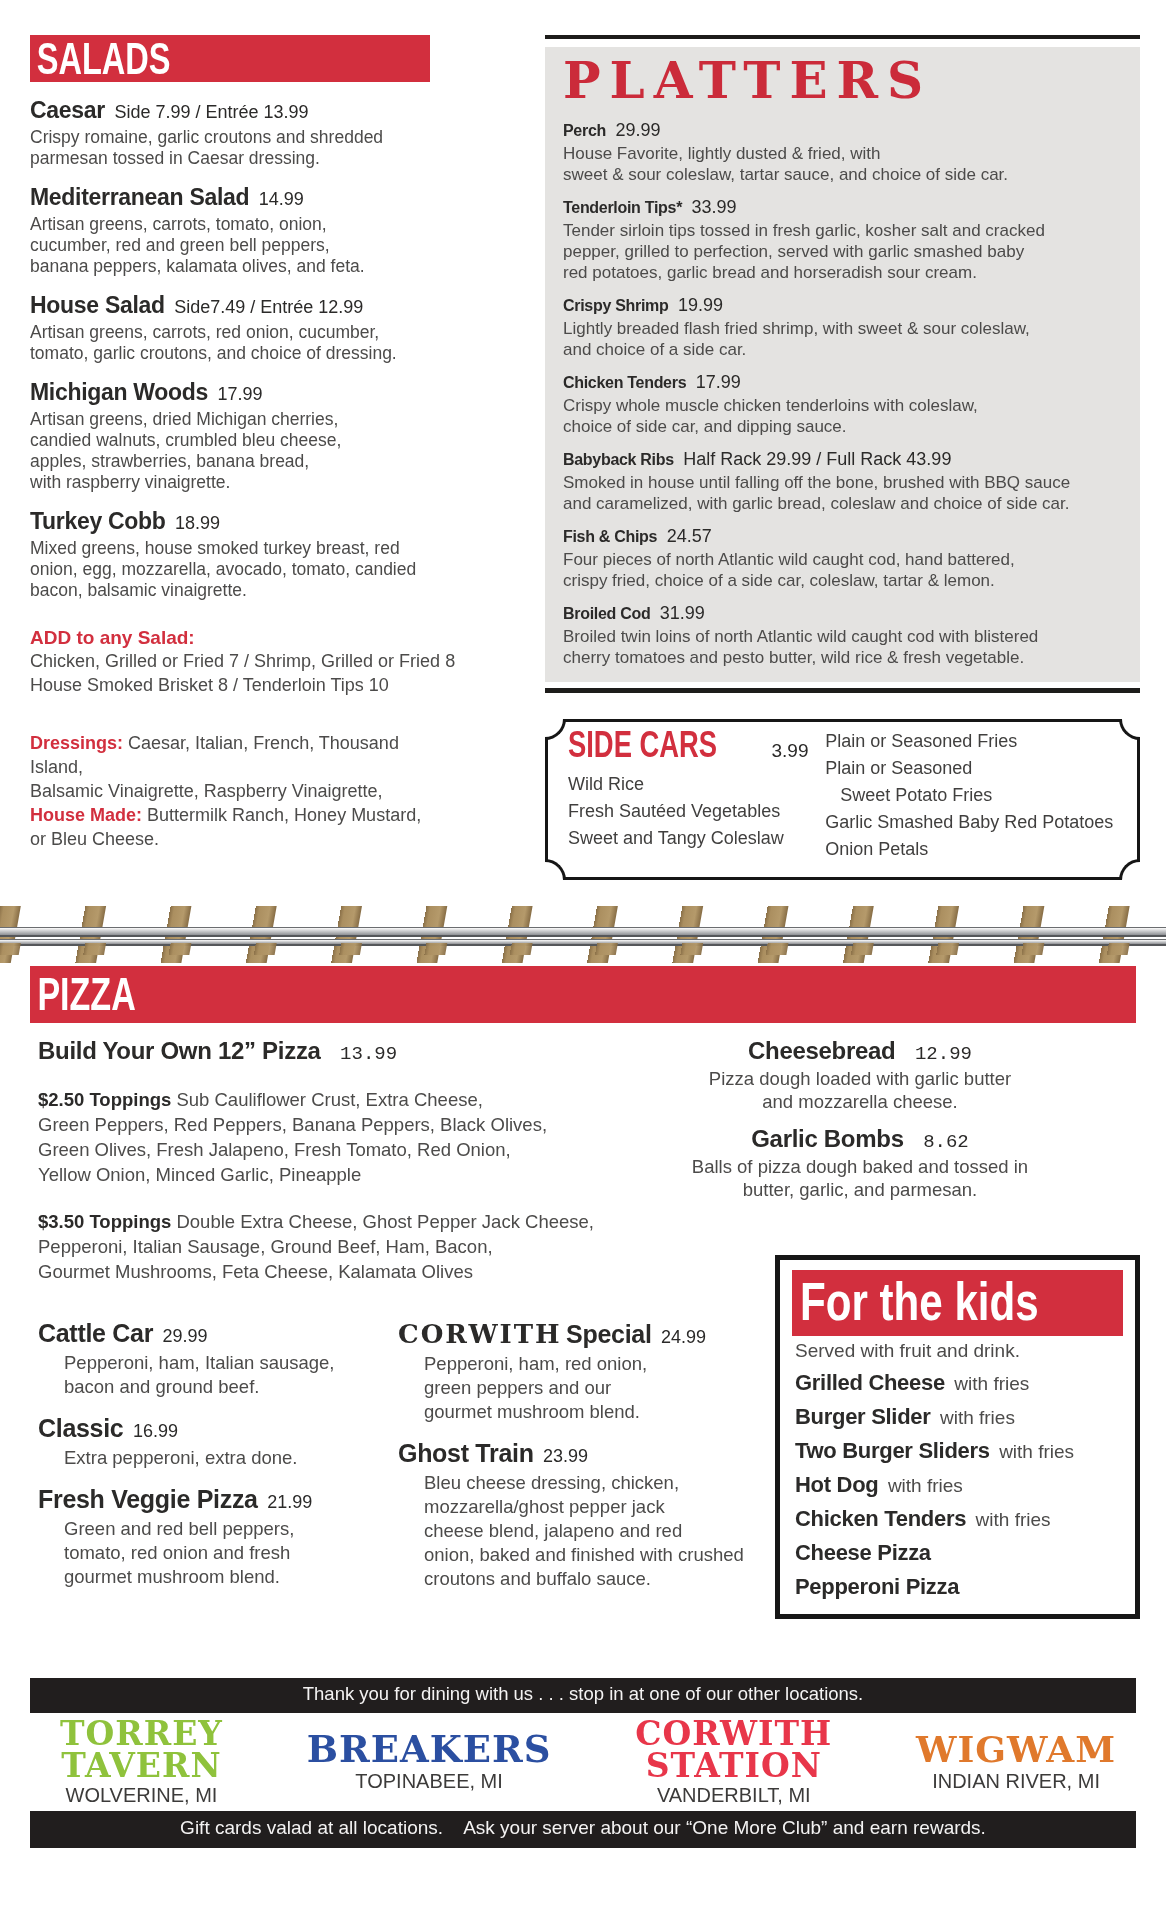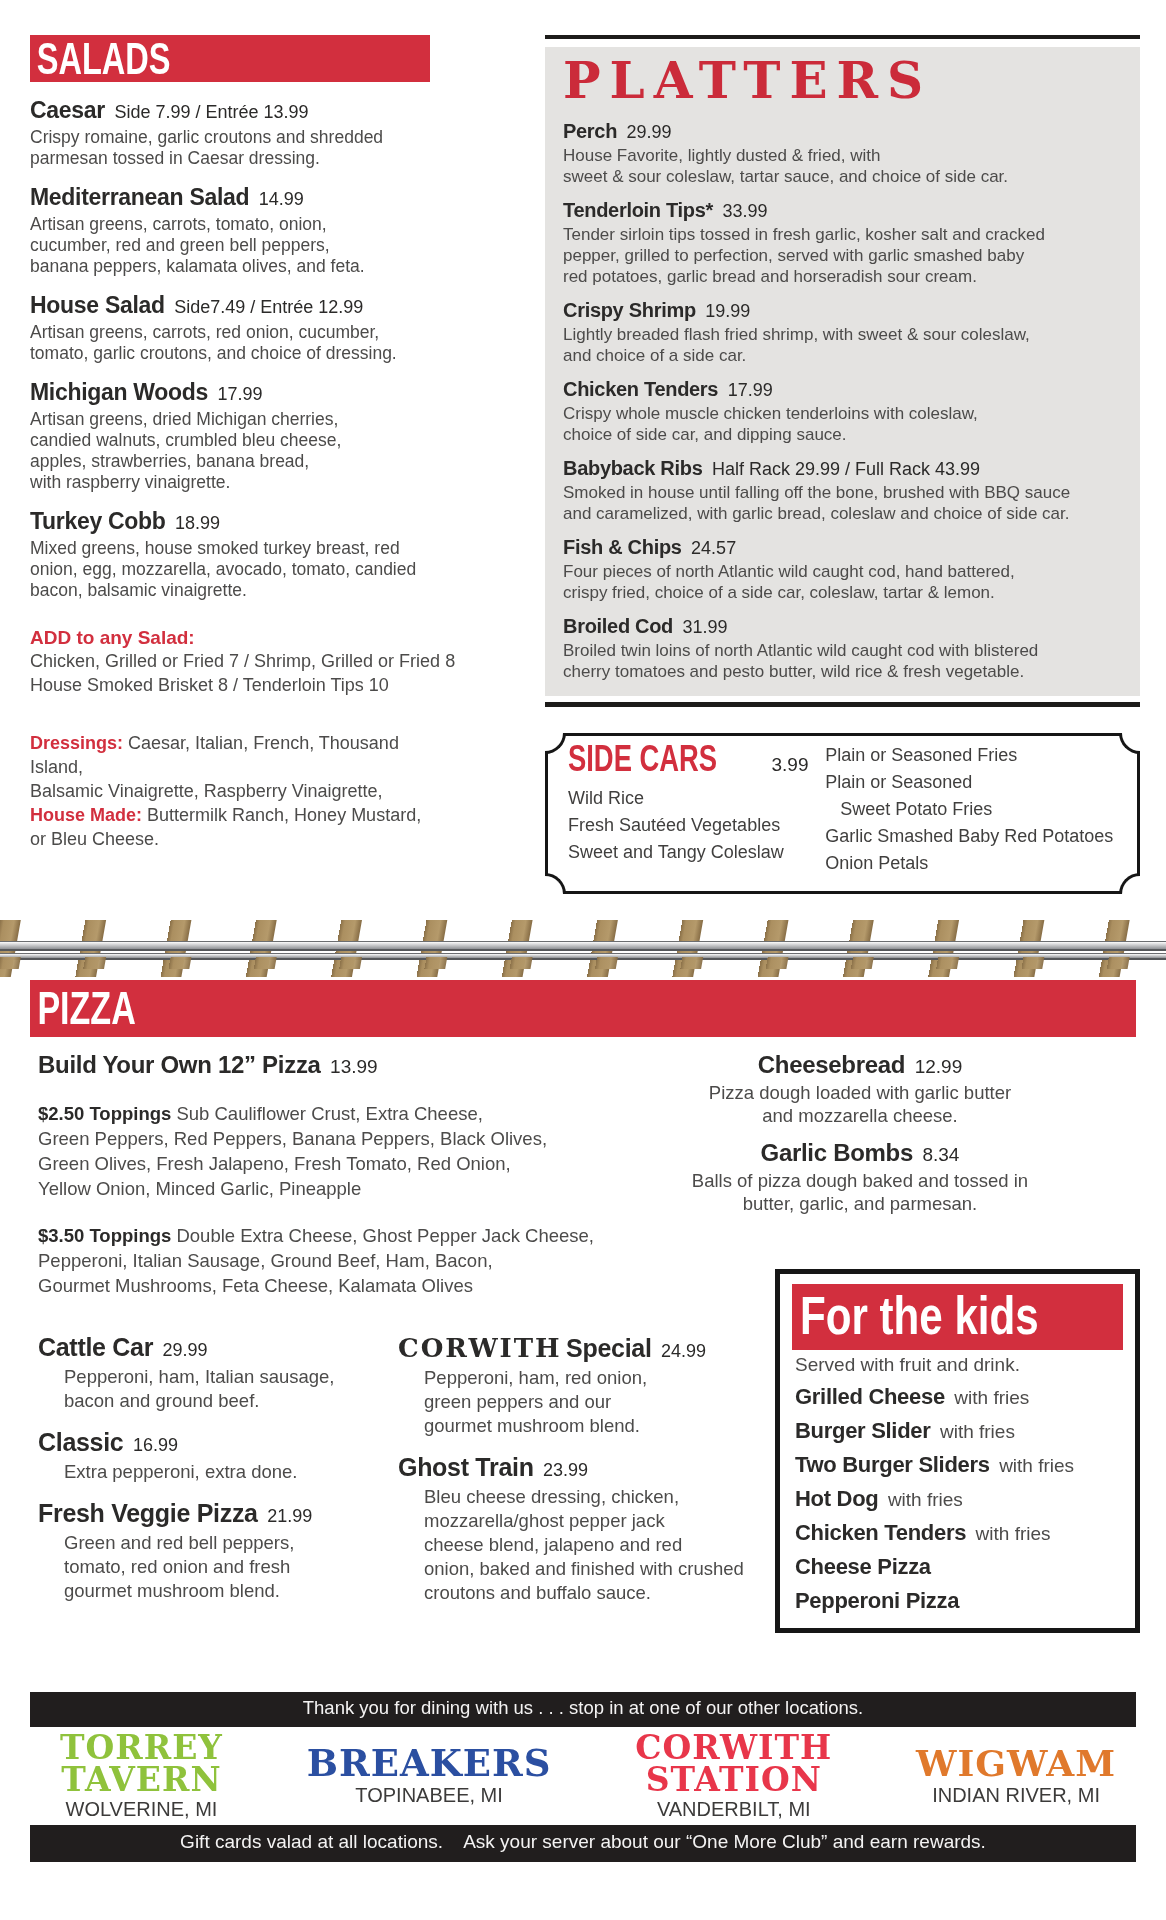--- a/index.html
+++ b/index.html
@@ -26,21 +26,21 @@
 
   .add-block{margin-top:26px;}
   .add-label{font-size:19px;}
   .add-line{font-size:18px;line-height:24px;white-space:nowrap;color:#4c4b4a;}
   .dressings{margin-top:34px;font-size:18px;line-height:24px;color:#4c4b4a;}
 
   .rule-top{height:4px;background:#1d1c1a;}
   .panel{background:#e4e3e1;margin-top:8px;padding:8px 18px 14px 18px;}
   .platters-title{color:#cb2b3a;font-family:"DejaVu Serif",serif;font-weight:bold;font-size:50px;letter-spacing:9px;line-height:1.05;}
   .panel .mi{margin-top:12px;}
-  .panel .mi-name{font-size:20px;}
+  .panel .mi-name{font-size:16px;}
   .panel .mi-desc{font-size:17px;line-height:21px;margin-top:2px;}
   .rule-bot{height:5px;background:#1d1c1a;margin-top:6px;}
 
   
   .sidecars{position:relative;margin-top:26px;border:3px solid #161616;padding:4px 10px 14px 20px;display:flex;background:#fff;}
   .notch{position:absolute;width:18px;height:18px;background:#fff;}
   .notch.tl{top:-3px;left:-3px;border-right:3px solid #161616;border-bottom:3px solid #161616;border-bottom-right-radius:100%;}
   .notch.tr{top:-3px;right:-3px;border-left:3px solid #161616;border-bottom:3px solid #161616;border-bottom-left-radius:100%;}
   .notch.bl{bottom:-3px;left:-3px;border-right:3px solid #161616;border-top:3px solid #161616;border-top-right-radius:100%;}
   .notch.br{bottom:-3px;right:-3px;border-left:3px solid #161616;border-top:3px solid #161616;border-top-left-radius:100%;}
@@ -59,21 +59,21 @@
   .rail{position:absolute;left:0;right:0;background:linear-gradient(#fbfbfb,#8e9094);border-top:1px solid #6b6d70;border-bottom:2px solid #55575a;}
   .rail.r1{top:21px;height:7px;}
   .rail.r2{top:33px;height:4px;}
 
   
   .pizza-bar{margin:8px 30px 0 30px;height:57px;background:#d22f3e;color:#fff;display:flex;align-items:center;}
   .pizza-bar .cond{font-size:46px;padding-left:10px;}
   .pizza-content{position:relative;height:655px;}
   .pz-build{position:absolute;left:38px;top:14px;width:600px;}
   .pz-name{font-weight:bold;color:#2b2a29;font-size:24px;letter-spacing:-.3px;}
-  .pz-price{font-size:19px;color:#2b2a29;margin-left:5px;}
+  .pz-price{font-size:19px;color:#2b2a29;margin-left:15px;font-family:Liberation Mono, monospace;}
   .topp{margin-top:22px;font-size:18.5px;line-height:25px;color:#4c4b4a;}
   .topp b{color:#2b2a29;}
   .pz-center{position:absolute;left:630px;top:14px;width:460px;text-align:center;}
   .ci{margin-bottom:12px;}
   .ci-desc{font-size:18.5px;line-height:23px;color:#4c4b4a;margin-top:2px;}
   .pz-col1{position:absolute;left:38px;top:296px;width:310px;}
   .pz-col2{position:absolute;left:398px;top:296px;width:360px;}
   .sp .mi-name{font-size:25px;}
   .sp .mi-desc{font-size:18.5px;line-height:24px;margin-left:26px;}
   .stencil{font-family:"DejaVu Serif",serif;font-weight:bold;font-size:26px;letter-spacing:2px;color:#2b2a29;}
@@ -264,21 +264,21 @@
 
     <div class="pz-center">
       <div class="ci">
         <span class="pz-name">Cheesebread</span>
         <span class="pz-price">12.99</span>
         <div class="ci-desc pre">Pizza dough loaded with garlic butter
 and mozzarella cheese.</div>
       </div>
       <div class="ci">
         <span class="pz-name">Garlic Bombs</span>
-        <span class="pz-price">8.34</span>
+        <span class="pz-price">8.62</span>
         <div class="ci-desc pre">Balls of pizza dough baked and tossed in
 butter, garlic, and parmesan.</div>
       </div>
     </div>
 
     <div class="pz-col1 sp">
       <div class="mi" style="margin-top:0;">
         <span class="mi-name">Cattle Car</span>
         <span class="mi-price">29.99</span>
         <div class="mi-desc pre">Pepperoni, ham, Italian sausage,

